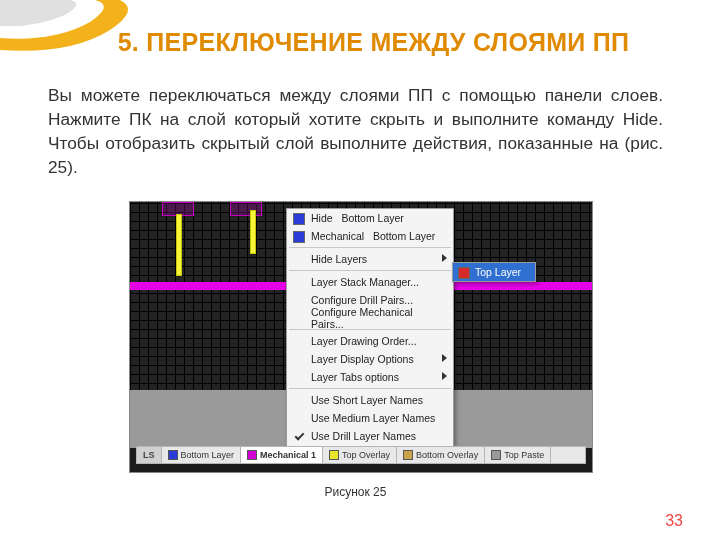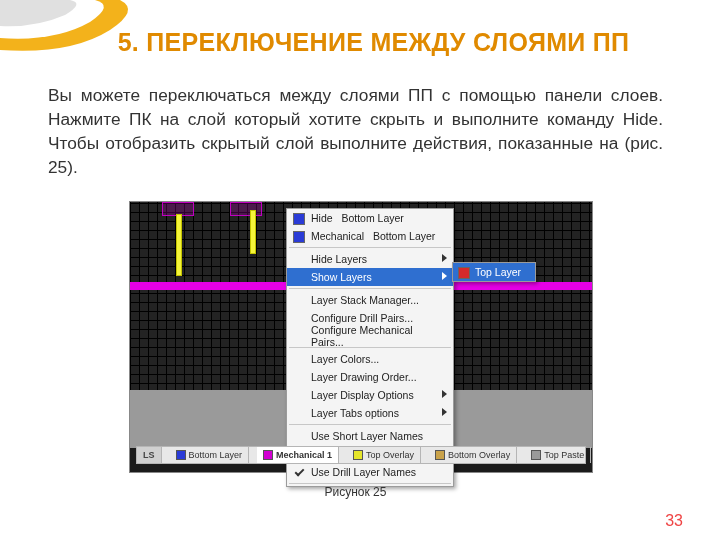--- a/index.html
+++ b/index.html
@@ -15,21 +15,21 @@
  repeating-linear-gradient(0deg,#000 0,#000 1px,transparent 1px,transparent 9px),
  repeating-linear-gradient(90deg,#000 0,#000 1px,transparent 1px,transparent 9px),#232323}
 .trace{position:absolute;background:#f5f539;border:1px solid #c4c400}
 .t1{left:46px;top:12px;width:4px;height:60px}
 .t2{left:120px;top:8px;width:4px;height:42px}
 .tpad{position:absolute;width:30px;height:12px;border:1px solid #c000c0;background:rgba(190,0,190,.25)}
 .p1{left:32px;top:0}
 .p2{left:100px;top:0}
 .mag{position:absolute;left:0;top:80px;right:0;height:8px;background:#e600e6}
 .grayband{position:absolute;left:0;right:0;top:188px;height:58px;background:#9a9a9a}
-.tabbar{position:absolute;left:6px;right:6px;bottom:8px;height:16px;display:flex;gap:8px;align-items:stretch;background:#e8e8e8;border:1px solid #b5b5b5;font-size:9px}
+.tabbar{position:absolute;left:6px;right:6px;bottom:8px;height:16px;display:flex;gap:0;align-items:stretch;background:#e8e8e8;border:1px solid #b5b5b5;font-size:9px}
 .tab{display:flex;align-items:center;gap:3px;padding:0 6px;border-right:1px solid #b5b5b5;color:#333;white-space:nowrap}
 .tab.active{font-weight:700;background:#fff}
 .sw{width:8px;height:8px;display:inline-block;border:1px solid #555}
 .ls{background:#d0d0d0;color:#444;font-weight:700}
 
 .menu{position:absolute;left:156px;top:6px;width:166px;background:#f4f4f4;border:1px solid #9b9b9b;box-shadow:2px 2px 4px rgba(0,0,0,.35);font-size:10.5px;color:#222}
 .menu .mi{position:relative;display:flex;align-items:center;height:18px;padding:0 16px 0 24px}
 .menu .mi.sep{height:0;border-top:1px solid #c7c7c7;margin:2px 2px;padding:0}
 .menu .mi.hl{background:#2f6fd0;color:#fff}
 .menu .mi .arrow{position:absolute;right:6px;top:4px;width:0;height:0;border-top:4px solid transparent;border-bottom:4px solid transparent;border-left:5px solid #333}
@@ -82,38 +82,31 @@
         <div class="mi">
           <span class="swatch" style="background:#2a3bd6"></span>
           <span>Mechanical</span>&nbsp;&nbsp;&nbsp;
           <span>Bottom Layer</span>
         </div>
         <div class="mi sep"></div>
         <div class="mi">
           <span>Hide Layers</span>
           <span class="arrow"></span>
         </div>
-        <div class="mi hl">
-          <span>Show Layers</span>
-          <span class="arrow"></span>
-        </div>
         <div class="mi sep"></div>
         <div class="mi">
             <span>Layer Stack Manager...</span>
           </div>
         <div class="mi">
             <span>Configure Drill Pairs...</span>
           </div>
         <div class="mi">
             <span>Configure Mechanical Pairs...</span>
           </div>
         <div class="mi sep"></div>
-        <div class="mi">
-            <span>Layer Colors...</span>
-          </div>
         <div class="mi">
             <span>Layer Drawing Order...</span>
           </div>
         <div class="mi">
             <span>Layer Display Options</span>
             <span class="arrow"></span>
           </div>
         <div class="mi">
             <span>Layer Tabs options</span>
             <span class="arrow"></span>

